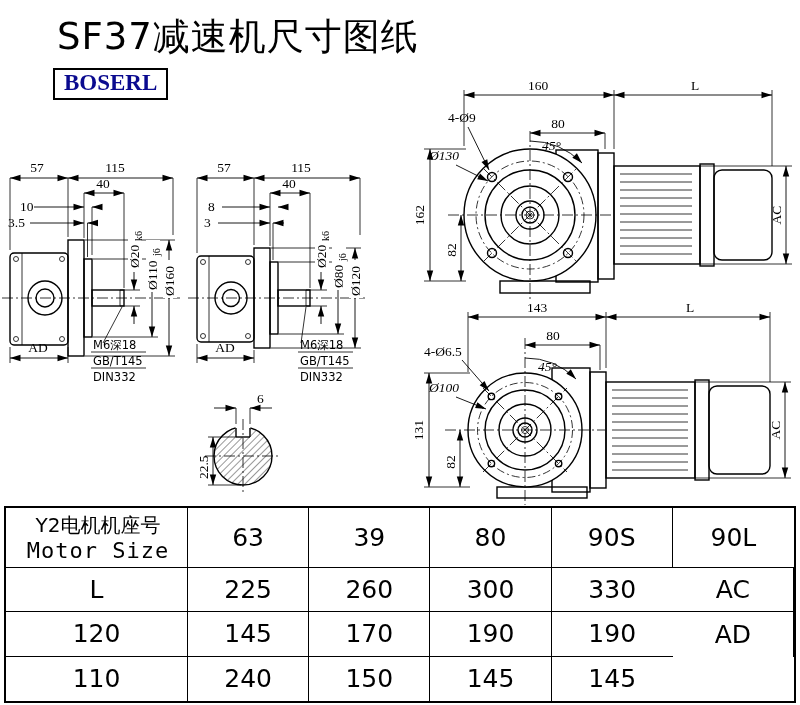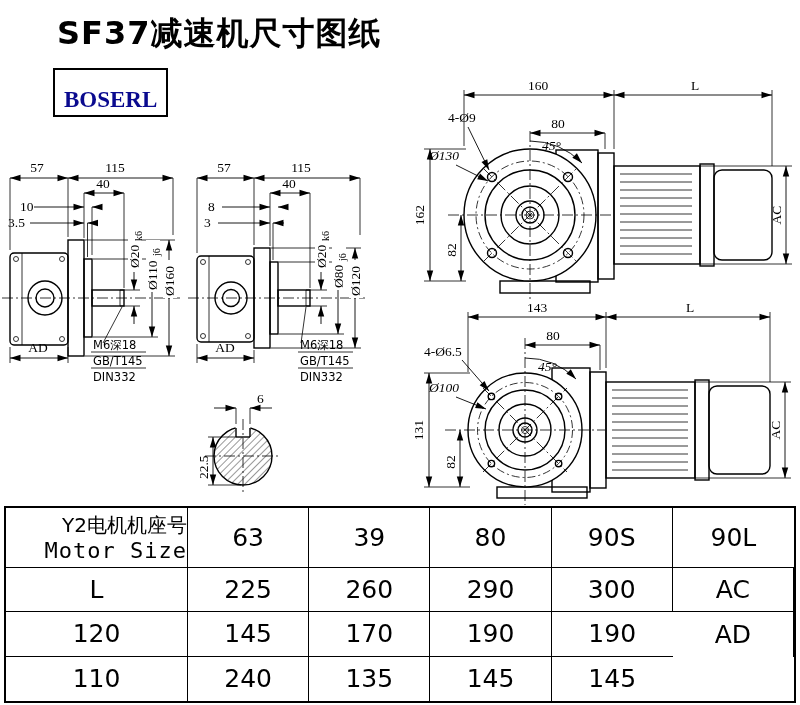--- a/index.html
+++ b/index.html
@@ -1,35 +1,35 @@
 <!DOCTYPE html>
 <html><head>
 <meta charset="utf-8">
 <style>
   *{margin:0;padding:0;box-sizing:border-box}
   html,body{background:#fff}
   body{width:800px;height:705px;position:relative;font-family:"DejaVu Sans",sans-serif;color:#000;overflow:hidden}
-  .title{position:absolute;left:57px;top:12px;font-size:32px;font-weight:bold;letter-spacing:1px}
-  .brand{position:absolute;left:53px;top:68px;border:2px solid #000;padding:17px 9px 2px;font-family:"Liberation Serif",serif;font-size:23px;font-weight:bold;color:#0a0a8f;background:#fff}
+  .title{position:absolute;left:57px;top:12px;font-size:37px;font-weight:normal;letter-spacing:1px}
+  .brand{position:absolute;left:53px;top:68px;border:2px solid #000;padding:0 9px 2px;font-family:"Liberation Serif",serif;font-size:23px;font-weight:bold;color:#0a0a8f;background:#fff}
   svg.canvas{position:absolute;left:0;top:0}
   .ln{fill:none;stroke:#000;stroke-width:1.4}
   .lnw{fill:#fff;stroke:#000;stroke-width:1.4}
   .thin{fill:none;stroke:#000;stroke-width:0.8}
   .dim{fill:none;stroke:#000;stroke-width:0.9}
   .cl{fill:none;stroke:#000;stroke-width:0.8;stroke-dasharray:11 3 2 3}
   .bc{fill:none;stroke:#000;stroke-width:0.8;stroke-dasharray:8 3 2 3}
   text{fill:#000;font-family:"Liberation Serif",serif;font-size:13.5px}
   .it{font-style:italic}
   .sm{font-size:10px}
   .note{font-family:"DejaVu Sans",sans-serif;font-size:11.5px}
   .tbl{position:absolute;left:4px;top:506px;width:792px;height:197px;border:2px solid #000;display:grid;grid-template-columns:182px 1fr 1fr 1fr 1fr 1fr;grid-template-rows:60px 1fr 1fr 1fr;background:#fff}
   .cell{border-right:1.6px solid #000;border-bottom:1.6px solid #000;display:flex;align-items:center;justify-content:center;font-size:25px}
   .cell.last{border-right:none}
   .cell.bot{border-bottom:none}
-  .hcell{flex-direction:column;align-items:flex-end;justify-content:center;padding-left:3px}
+  .hcell{flex-direction:column;align-items:center;justify-content:center;padding-left:3px}
   .hcn{font-size:20px;line-height:1.25}
   .hen{font-family:"DejaVu Sans Mono","Liberation Mono",monospace;font-size:22px;letter-spacing:1px}
 </style>
 </head>
 <body>
 
 <div class="title">SF37减速机尺寸图纸</div>
 <div class="brand">BOSERL</div>
 
 <svg class="canvas" width="800" height="505" viewBox="0 0 800 505">
@@ -330,29 +330,29 @@
   </div>
   <div class="cell">63</div>
   <div class="cell">39</div>
   <div class="cell">80</div>
   <div class="cell">90S</div>
   <div class="cell last">90L</div>
 
   <div class="cell">L</div>
   <div class="cell">225</div>
   <div class="cell">260</div>
-  <div class="cell">290</div>
   <div class="cell">300</div>
+  <div class="cell last">330</div>
 
   <div class="cell">AC</div>
   <div class="cell">120</div>
   <div class="cell">145</div>
   <div class="cell">170</div>
   <div class="cell">190</div>
   <div class="cell last">190</div>
 
   <div class="cell bot">AD</div>
   <div class="cell bot">110</div>
   <div class="cell bot">240</div>
-  <div class="cell bot">135</div>
+  <div class="cell bot">150</div>
   <div class="cell bot">145</div>
   <div class="cell last bot">145</div>
 </div>
 
 </body></html>

